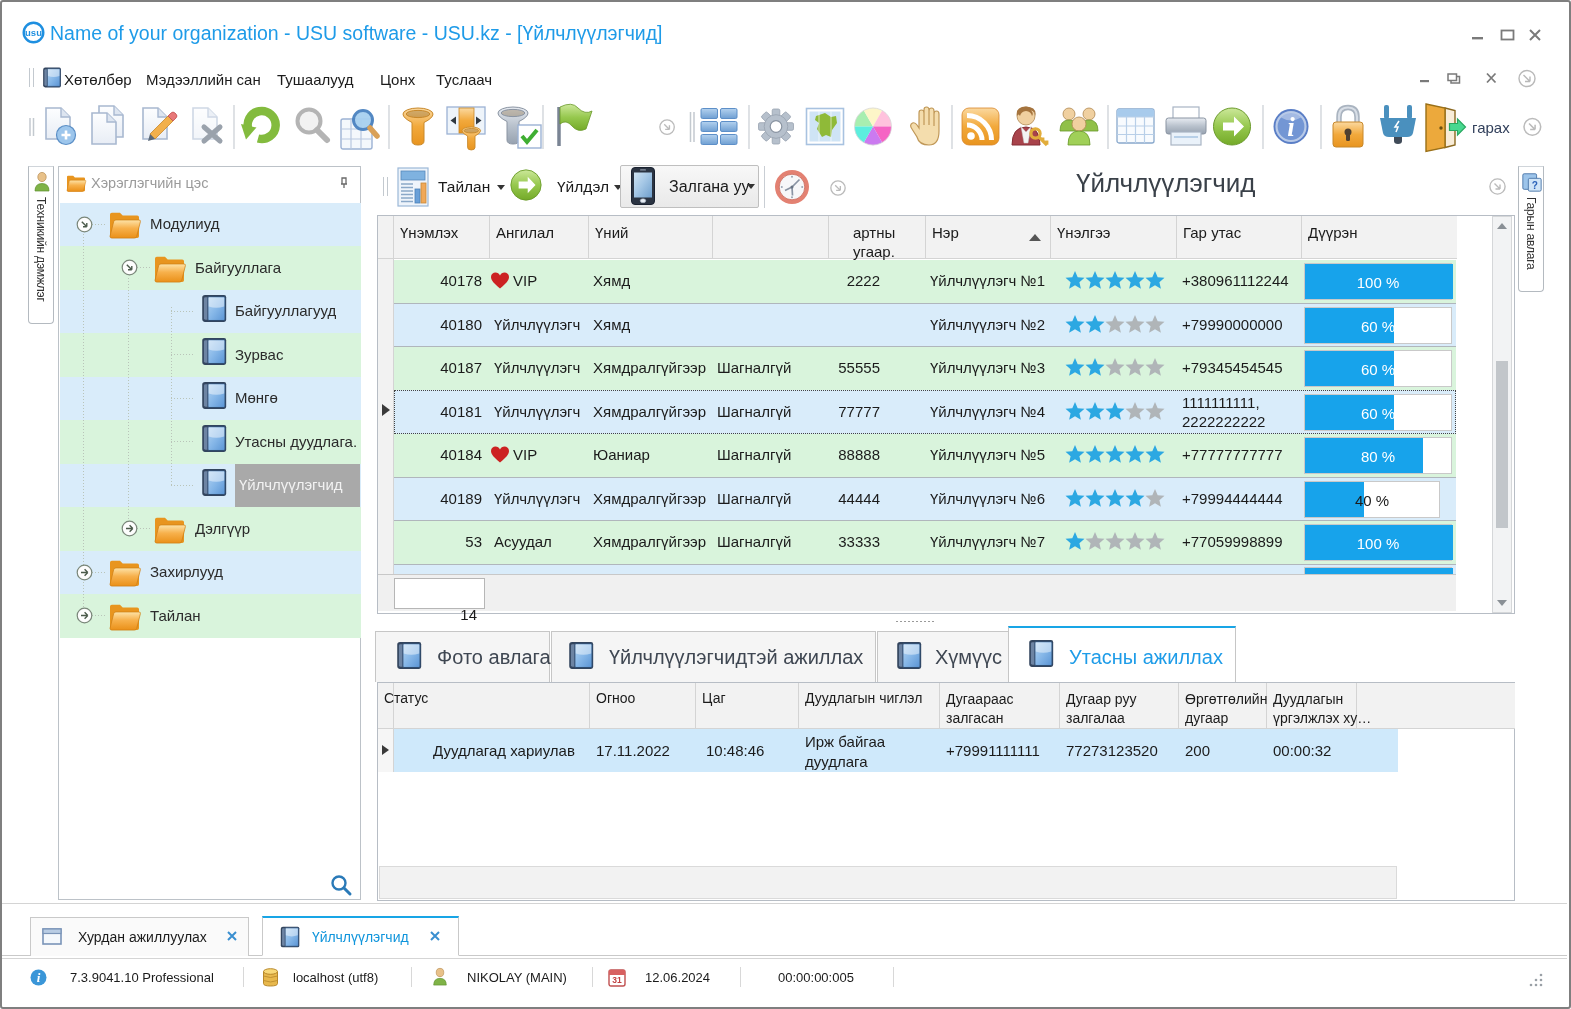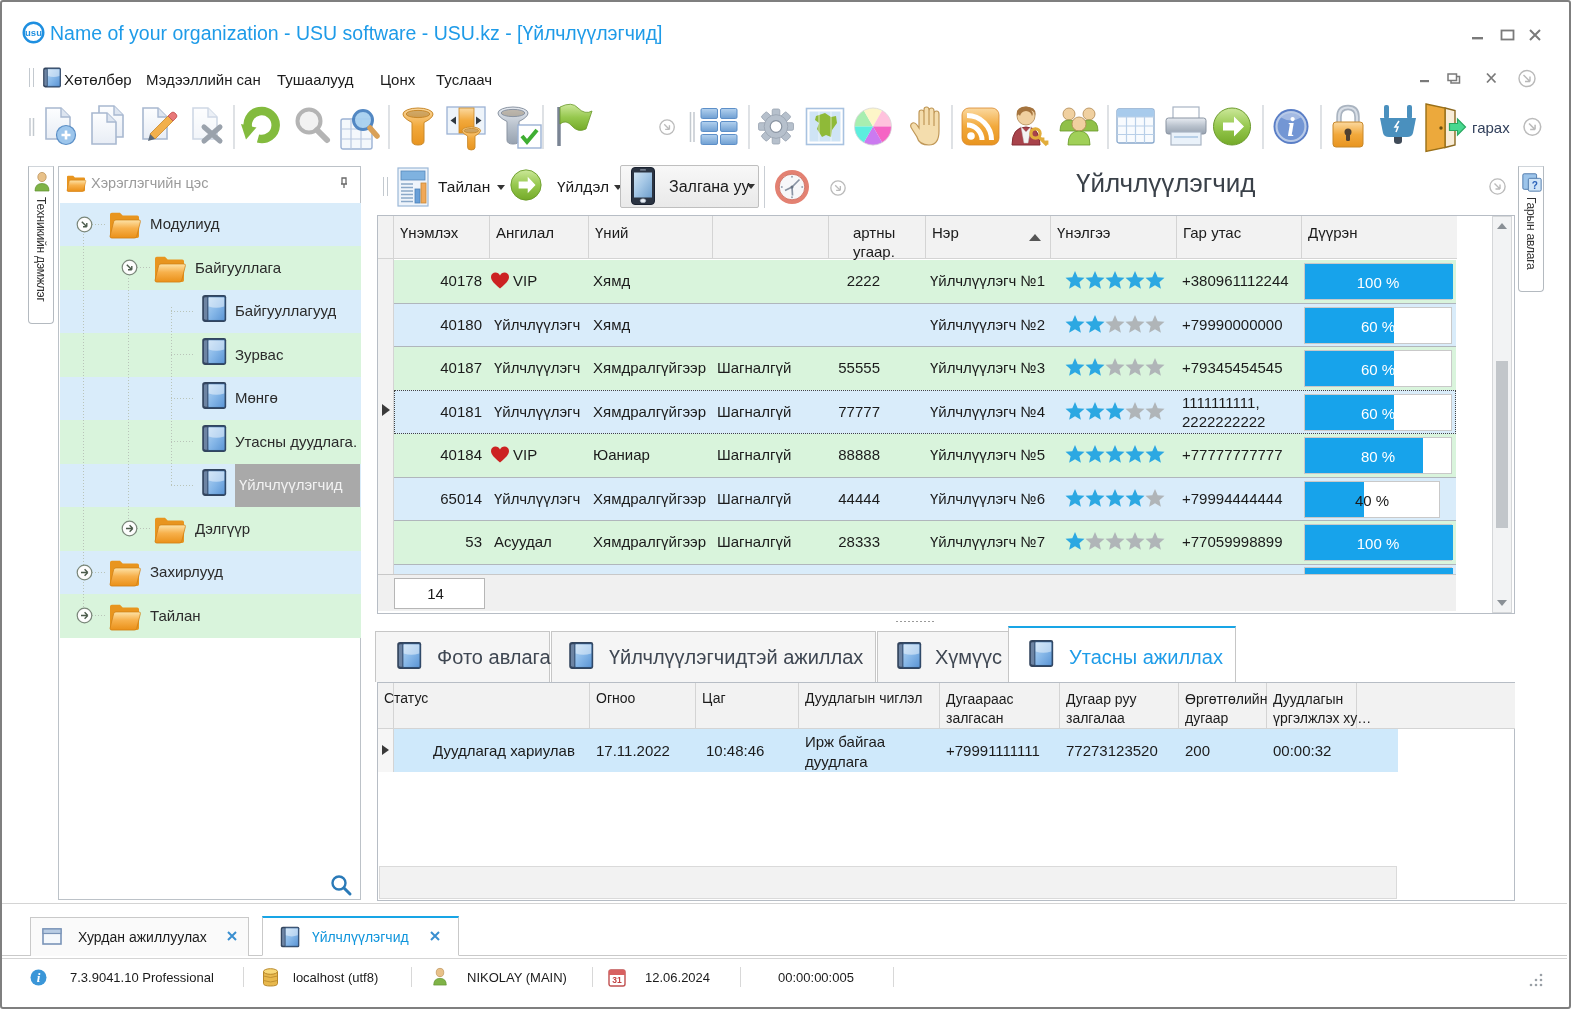--- a/index.html
+++ b/index.html
@@ -613,21 +613,21 @@
           <use href="#star" x="60"></use>
           <use href="#star" x="80"></use>
         </g>
       </svg>
   <div class="cell" style="left:804px;top:230px">+77777777777</div>
   <div class="pbar" style="left:926px;top:221px;width:148px;height:37px">
         <div class="pfill" style="width:118px"></div>
         <div class="plabel" style="color:#fff">80 %</div>
       </div>
 
-  <div class="cell num" style="left:16px;top:273.5px;width:88px">65014</div>
+  <div class="cell num" style="left:16px;top:273.5px;width:88px">40189</div>
   <div class="cell" style="left:116px;top:273.5px">Үйлчлүүлэгч</div>
   <div class="cell" style="left:215px;top:273.5px">Хямдралгүйгээр</div>
   <div class="cell" style="left:339px;top:273.5px">Шагналгүй</div>
   <div class="cell num" style="left:411px;top:273.5px;width:91px">44444</div>
   <div class="cell" style="left:552px;top:273.5px">Үйлчлүүлэгч №6</div>
   <svg class="abs" style="left:687px;top:271.5px" width="100" height="20" viewBox="0 0 100 20">
         <g fill="#2ca8e2">
           <use href="#star"></use>
           <use href="#star" x="20"></use>
           <use href="#star" x="40"></use>
@@ -640,21 +640,21 @@
   <div class="cell" style="left:804px;top:273.5px">+79994444444</div>
   <div class="pbar" style="left:926px;top:264.5px;width:136px;height:37px">
         <div class="pfill" style="width:59px"></div>
         <div class="plabel" style="color:#1b1b1b">40 %</div>
       </div>
 
   <div class="cell num" style="left:16px;top:317px;width:88px">53</div>
   <div class="cell" style="left:116px;top:317px">Асуудал</div>
   <div class="cell" style="left:215px;top:317px">Хямдралгүйгээр</div>
   <div class="cell" style="left:339px;top:317px">Шагналгүй</div>
-  <div class="cell num" style="left:411px;top:317px;width:91px">28333</div>
+  <div class="cell num" style="left:411px;top:317px;width:91px">33333</div>
   <div class="cell" style="left:552px;top:317px">Үйлчлүүлэгч №7</div>
   <svg class="abs" style="left:687px;top:315px" width="100" height="20" viewBox="0 0 100 20">
         <g fill="#2ca8e2">
           <use href="#star"></use>
         </g>
         <g fill="#b0b5b8">
           <use href="#star" x="20"></use>
           <use href="#star" x="40"></use>
           <use href="#star" x="60"></use>
           <use href="#star" x="80"></use>
@@ -665,21 +665,21 @@
         <div class="pfill" style="width:148px"></div>
         <div class="plabel" style="color:#fff">100 %</div>
       </div>
 
   <div class="pbar" style="left:926px;top:351px;width:148px;height:7px;border-bottom:none">
         <div class="pfill" style="width:148px"></div>
       </div>
 
   <div class="abs" style="left:0;top:358px;width:1078px;height:37px;background:#f0f0f0;border-top:1px solid #c8c8c8"></div>
   <div class="abs" style="left:16px;top:362px;width:91px;height:31px;background:#fff;border:1px solid #b6b6b6"></div>
-  <div class="cell" style="left:16px;top:369px;width:83px;text-align:center">14</div>
+  <div class="cell" style="left:16px;top:390px;width:83px;text-align:right">14</div>
 </div>
 
 <div class="abs" style="left:1492px;top:216px;width:20px;height:397px;background:#f2f3f4;border:1px solid #d5d7d9">
   <div class="abs" style="left:4px;top:6px;width:0;height:0;border-left:5px solid transparent;border-right:5px solid transparent;border-bottom:6px solid #8a9096"></div>
   <div class="abs" style="left:3px;top:144px;width:12px;height:167px;background:#c2c6ca"></div>
   <div class="abs" style="left:4px;top:383px;width:0;height:0;border-left:5px solid transparent;border-right:5px solid transparent;border-top:6px solid #8a9096"></div>
 </div>
 
 <div class="abs" style="left:895px;top:620px;width:40px;height:3px;background-image:radial-gradient(circle,#9a9a9a 1px,transparent 1px);background-size:4px 3px"></div>
 

